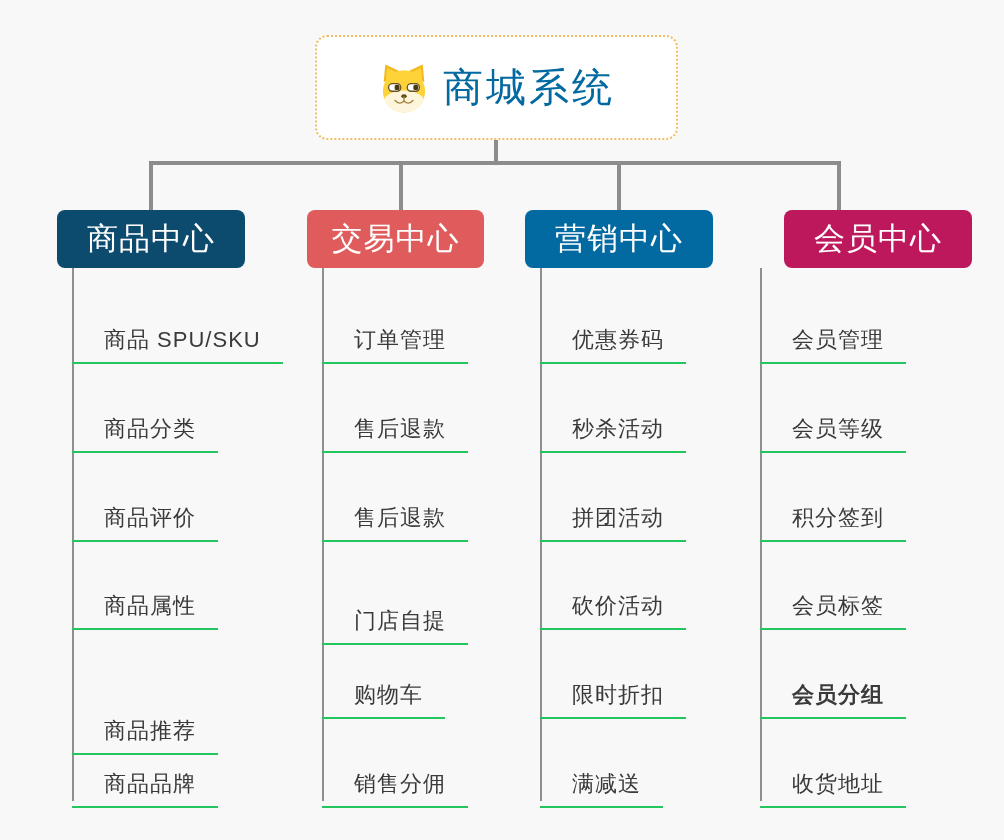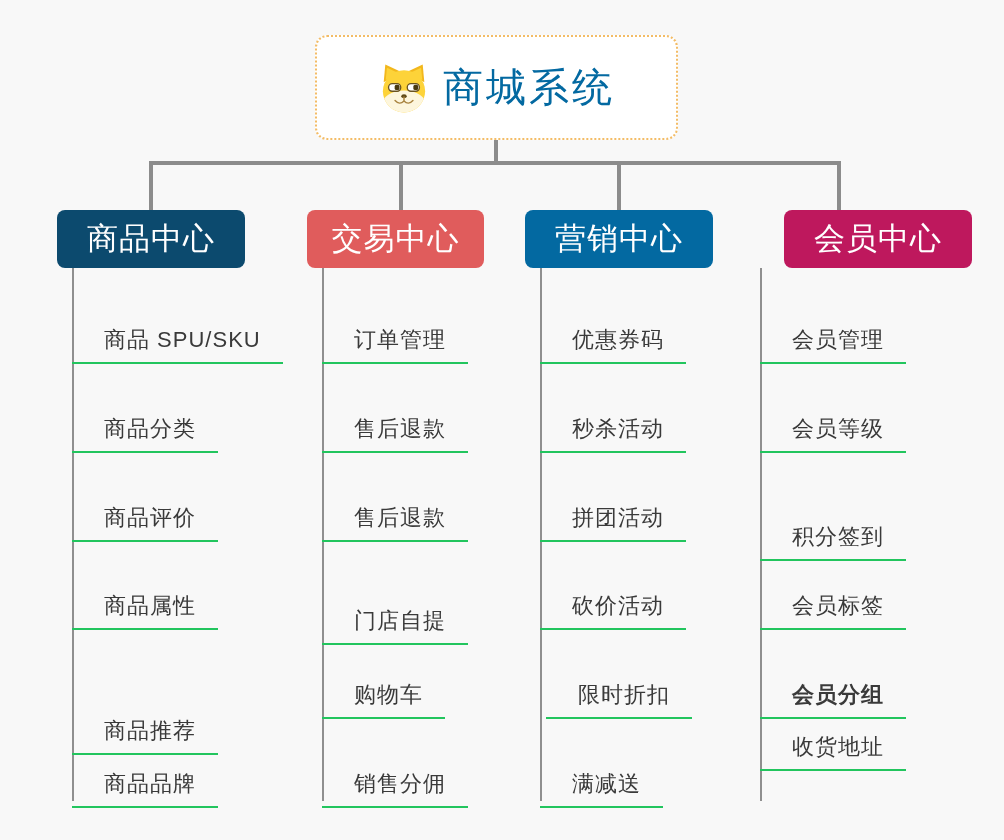--- a/index.html
+++ b/index.html
@@ -100,25 +100,25 @@
       <div class="leaf-node" style="left: 322px; top: 493px;">售后退款</div>
       <div class="leaf-node" style="left: 322px; top: 596px;">门店自提</div>
       <div class="leaf-node" style="left: 322px; top: 670px;">购物车</div>
       <div class="leaf-node" style="left: 322px; top: 759px;">销售分佣</div>
       <div class="branch-header" style="left: 525px; width: 188px; background: #0369a1;">营销中心</div>
       <div class="col-line" style="left: 540px; top: 268px; height: 533px;"></div>
       <div class="leaf-node" style="left: 540px; top: 315px; padding-left: 32px;">优惠券码</div>
       <div class="leaf-node" style="left: 540px; top: 404px;">秒杀活动</div>
       <div class="leaf-node" style="left: 540px; top: 493px;">拼团活动</div>
       <div class="leaf-node" style="left: 540px; top: 581px;">砍价活动</div>
-      <div class="leaf-node" style="left: 540px; top: 670px; margin-left: 6px;">限时折扣</div>
+      <div class="leaf-node" style="left: 540px; top: 670px;">限时折扣</div>
       <div class="leaf-node" style="left: 540px; top: 759px;">满减送</div>
       <div class="branch-header" style="left: 784px; width: 188px; background: #be185d;">会员中心</div>
       <div class="col-line" style="left: 760px; top: 268px; height: 533px;"></div>
       <div class="leaf-node" style="left: 760px; top: 315px;">会员管理</div>
       <div class="leaf-node" style="left: 760px; top: 404px;">会员等级</div>
-      <div class="leaf-node" style="left: 760px; top: 512px;">积分签到</div>
+      <div class="leaf-node" style="left: 760px; top: 493px;">积分签到</div>
       <div class="leaf-node" style="left: 760px; top: 581px;">会员标签</div>
       <div class="leaf-node" style="left: 760px; top: 670px; font-weight: bold;">会员分组</div>
-      <div class="leaf-node" style="left: 760px; top: 722px;">收货地址</div>
+      <div class="leaf-node" style="left: 760px; top: 759px;">收货地址</div>
     </div>
 
 </div>
 
 </body></html>

